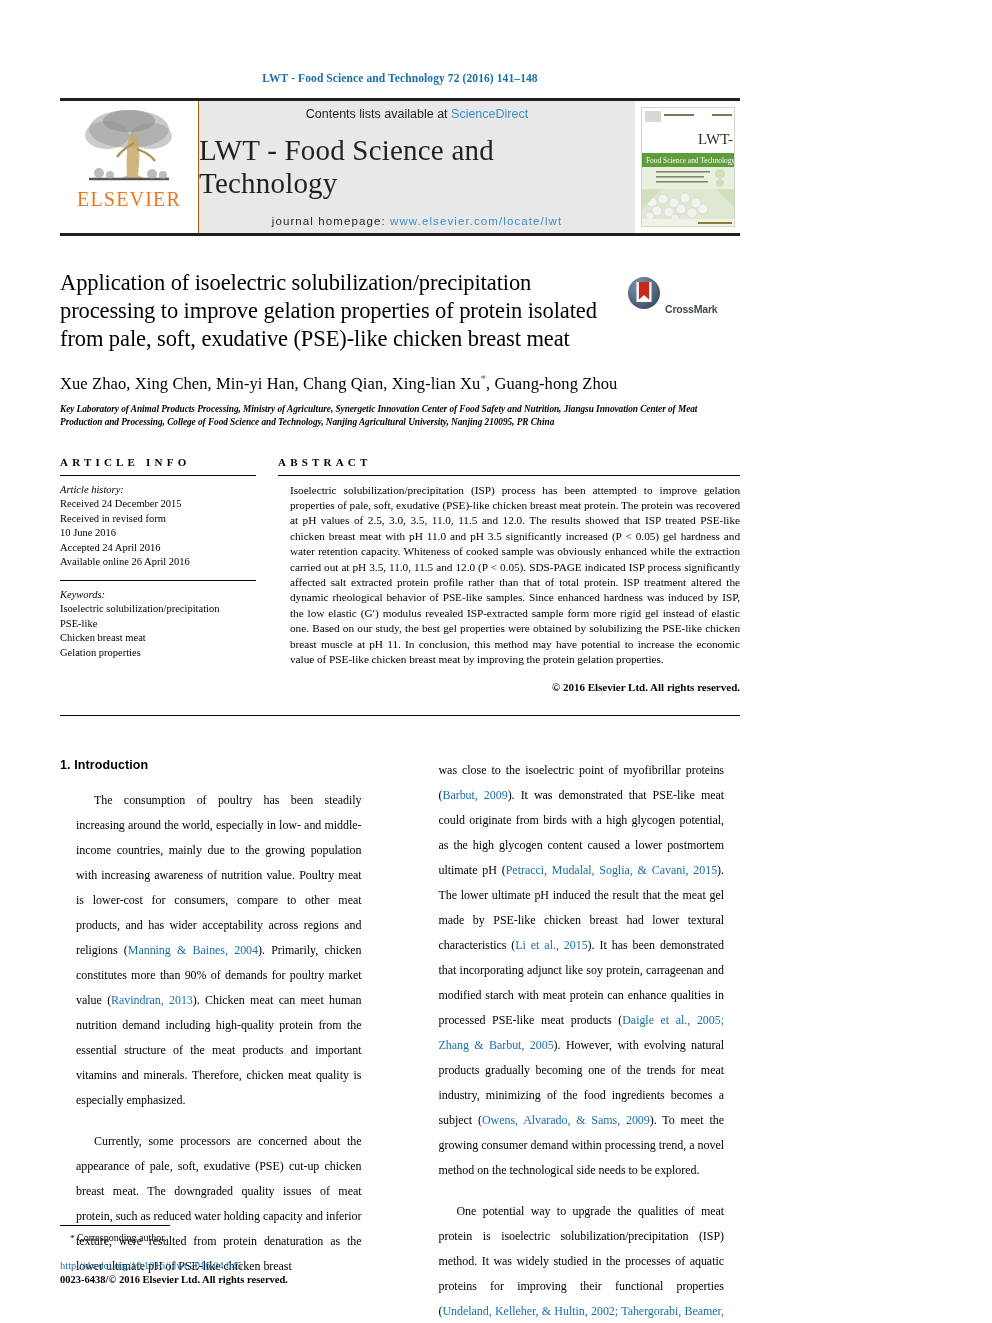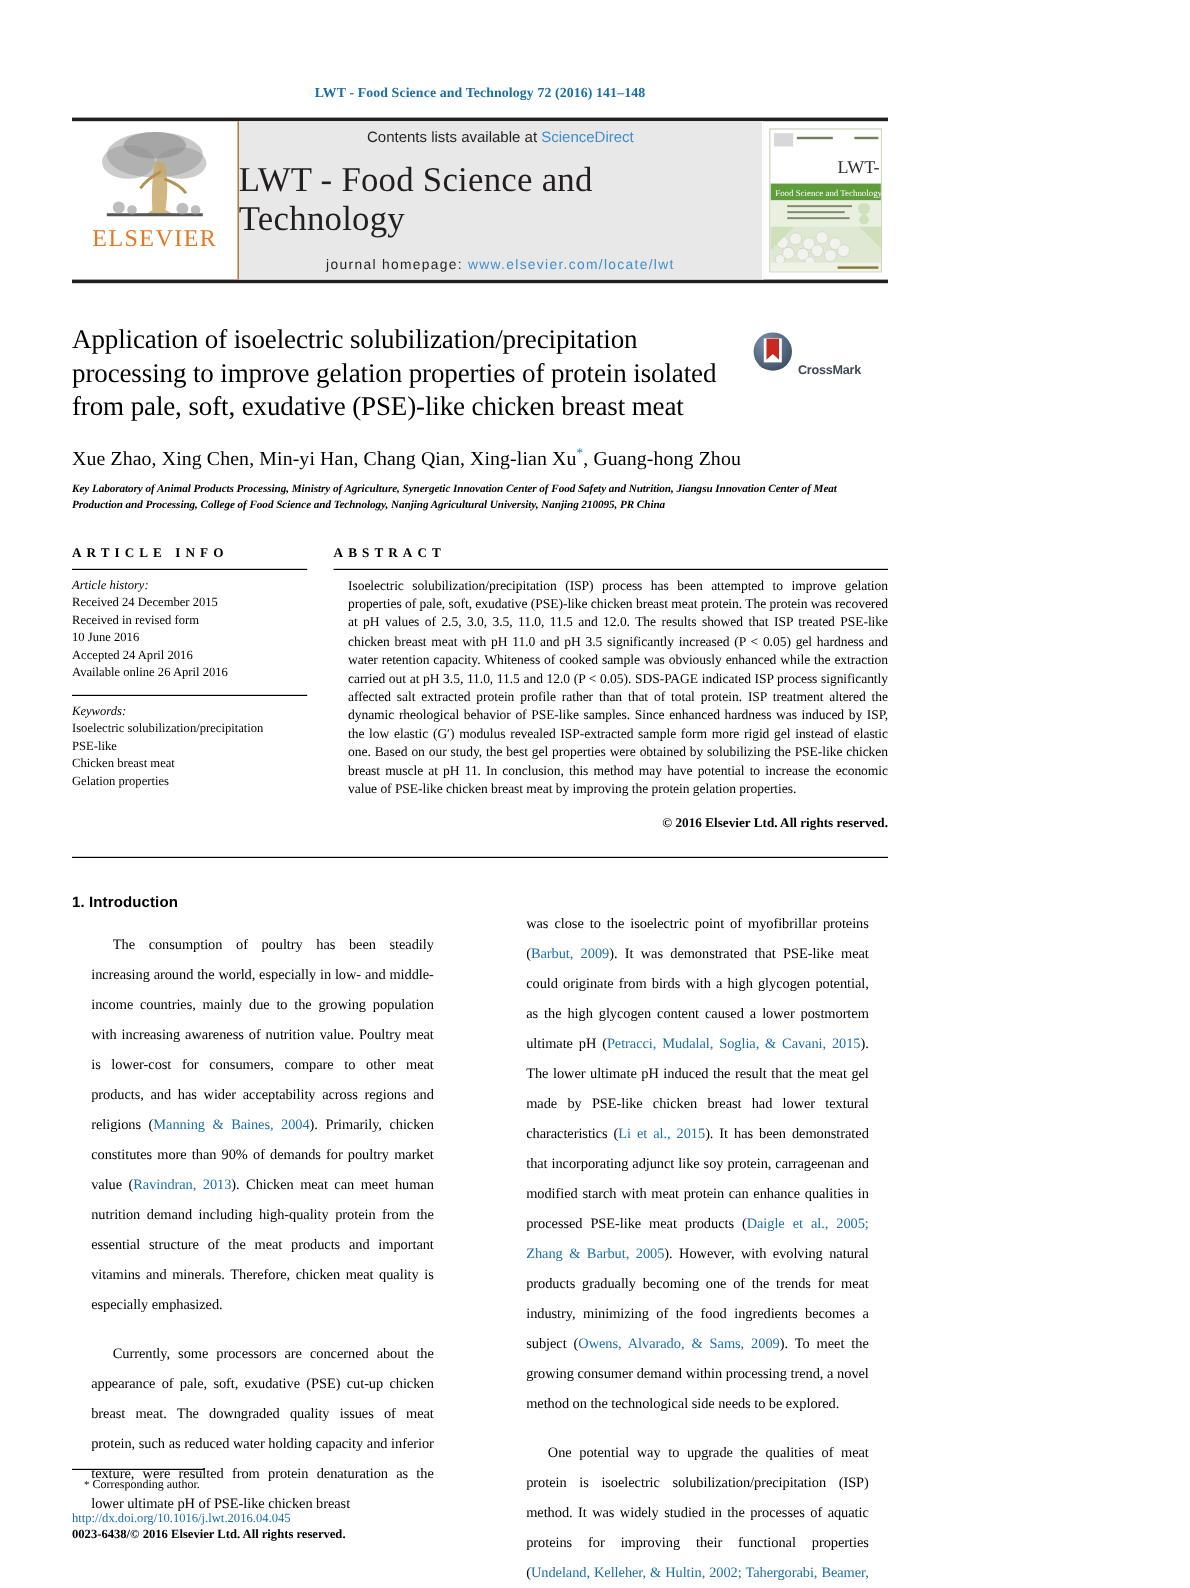--- a/index.html
+++ b/index.html
@@ -256,21 +256,21 @@
     gap: 45px;
   }
   .body-col {
     flex: 1 1 0;
     min-width: 0;
   }
   h2.section-title {
     font-family: "Liberation Sans", sans-serif;
     font-size: 12.5px;
     font-weight: bold;
-    margin: 4px 0 13px 0;
+    margin: 16px 0 13px 0;
     letter-spacing: .1px;
   }
   .body-col p {
     font-size: 12px;
     line-height: 25px;
     text-align: justify;
     margin: 16px;
     text-indent: 18px;
     letter-spacing: -.05px;
   }

